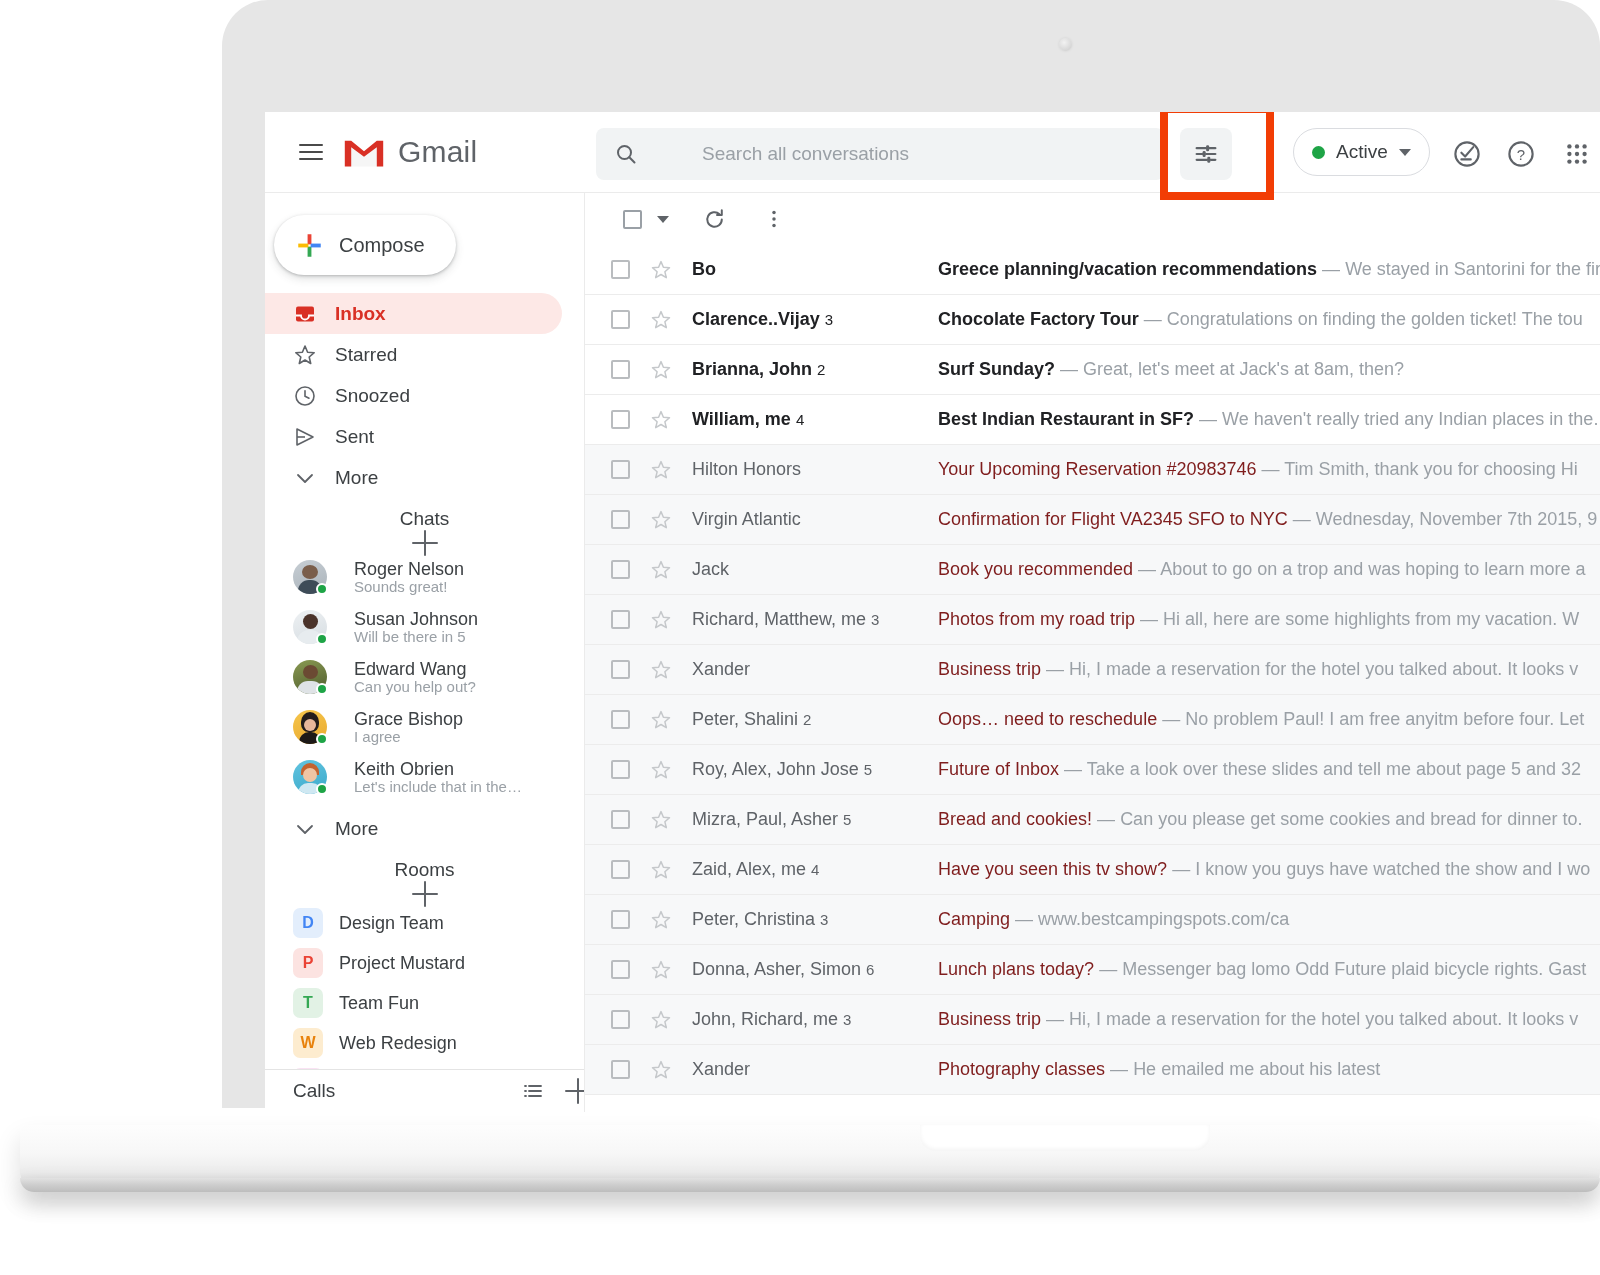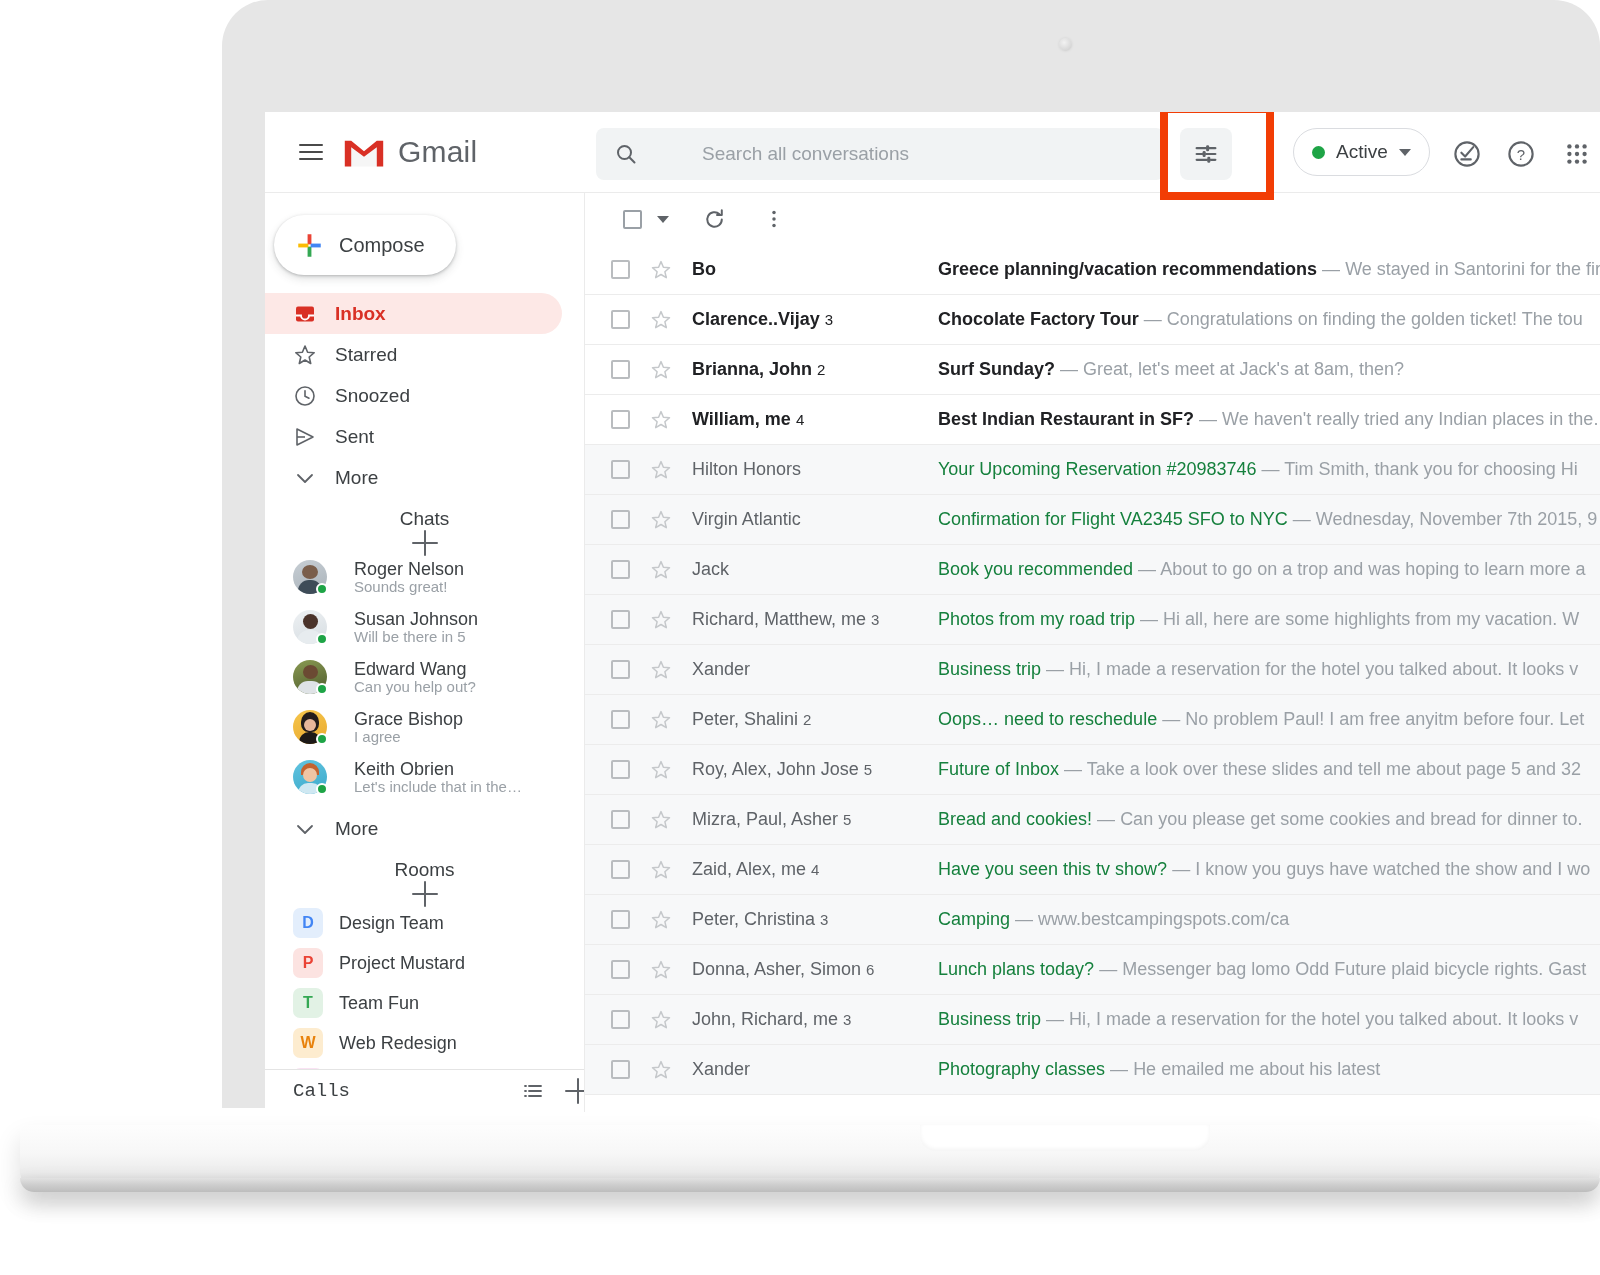--- a/index.html
+++ b/index.html
@@ -219,21 +219,20 @@
     font-size: 16px; font-weight: bold;
   }
   .room-label { font-size: 18px; color: #3c4043; }
 
   #calls-bar {
     position: absolute; left: 0; bottom: 0;
     width: 354px; height: 43px;
     background: #fff; border-top: 1px solid #e4e4e4;
     display: flex; align-items: center; justify-content: space-between;
     padding: 8px 28px;
-    font-family: Liberation Mono, monospace;
   }
   #calls-right { display: flex; align-items: center; gap: 20px; }
 
   
   #mail-area { flex: 1; background: #fff; overflow: hidden; position: relative; }
   #mail-toolbar {
     height: 52px; display: flex; align-items: center; gap: 8px;
     padding-left: 26px;
   }
   .tb-btn {
@@ -258,21 +257,21 @@
     width: 246px; flex: none; margin-left: 19px;
     font-size: 18px; color: #5f6368; white-space: nowrap; overflow: hidden;
   }
   .mail-row.unread .row-sender { color: #202124; font-weight: bold; }
   .row-count { font-size: 15px; font-weight: normal; color: #5f6368; margin-left: 5px; }
   .mail-row.unread .row-count { color: #202124; }
   .row-body {
     flex: 1; white-space: nowrap; overflow: hidden;
     font-size: 18px; color: #5f6368;
   }
-  .row-subject { color: #15803d; }
+  .row-subject { color: #7f1d1d; }
   .mail-row.unread .row-subject { color: #202124; font-weight: bold; }
   .row-sep { color: #9aa0a6; }
   .row-snippet { color: #9aa0a6; }
 </style>
 </head>
 <body>
 
 <div id="laptop-lid"></div>
 <div id="laptop-camera"></div>
 

